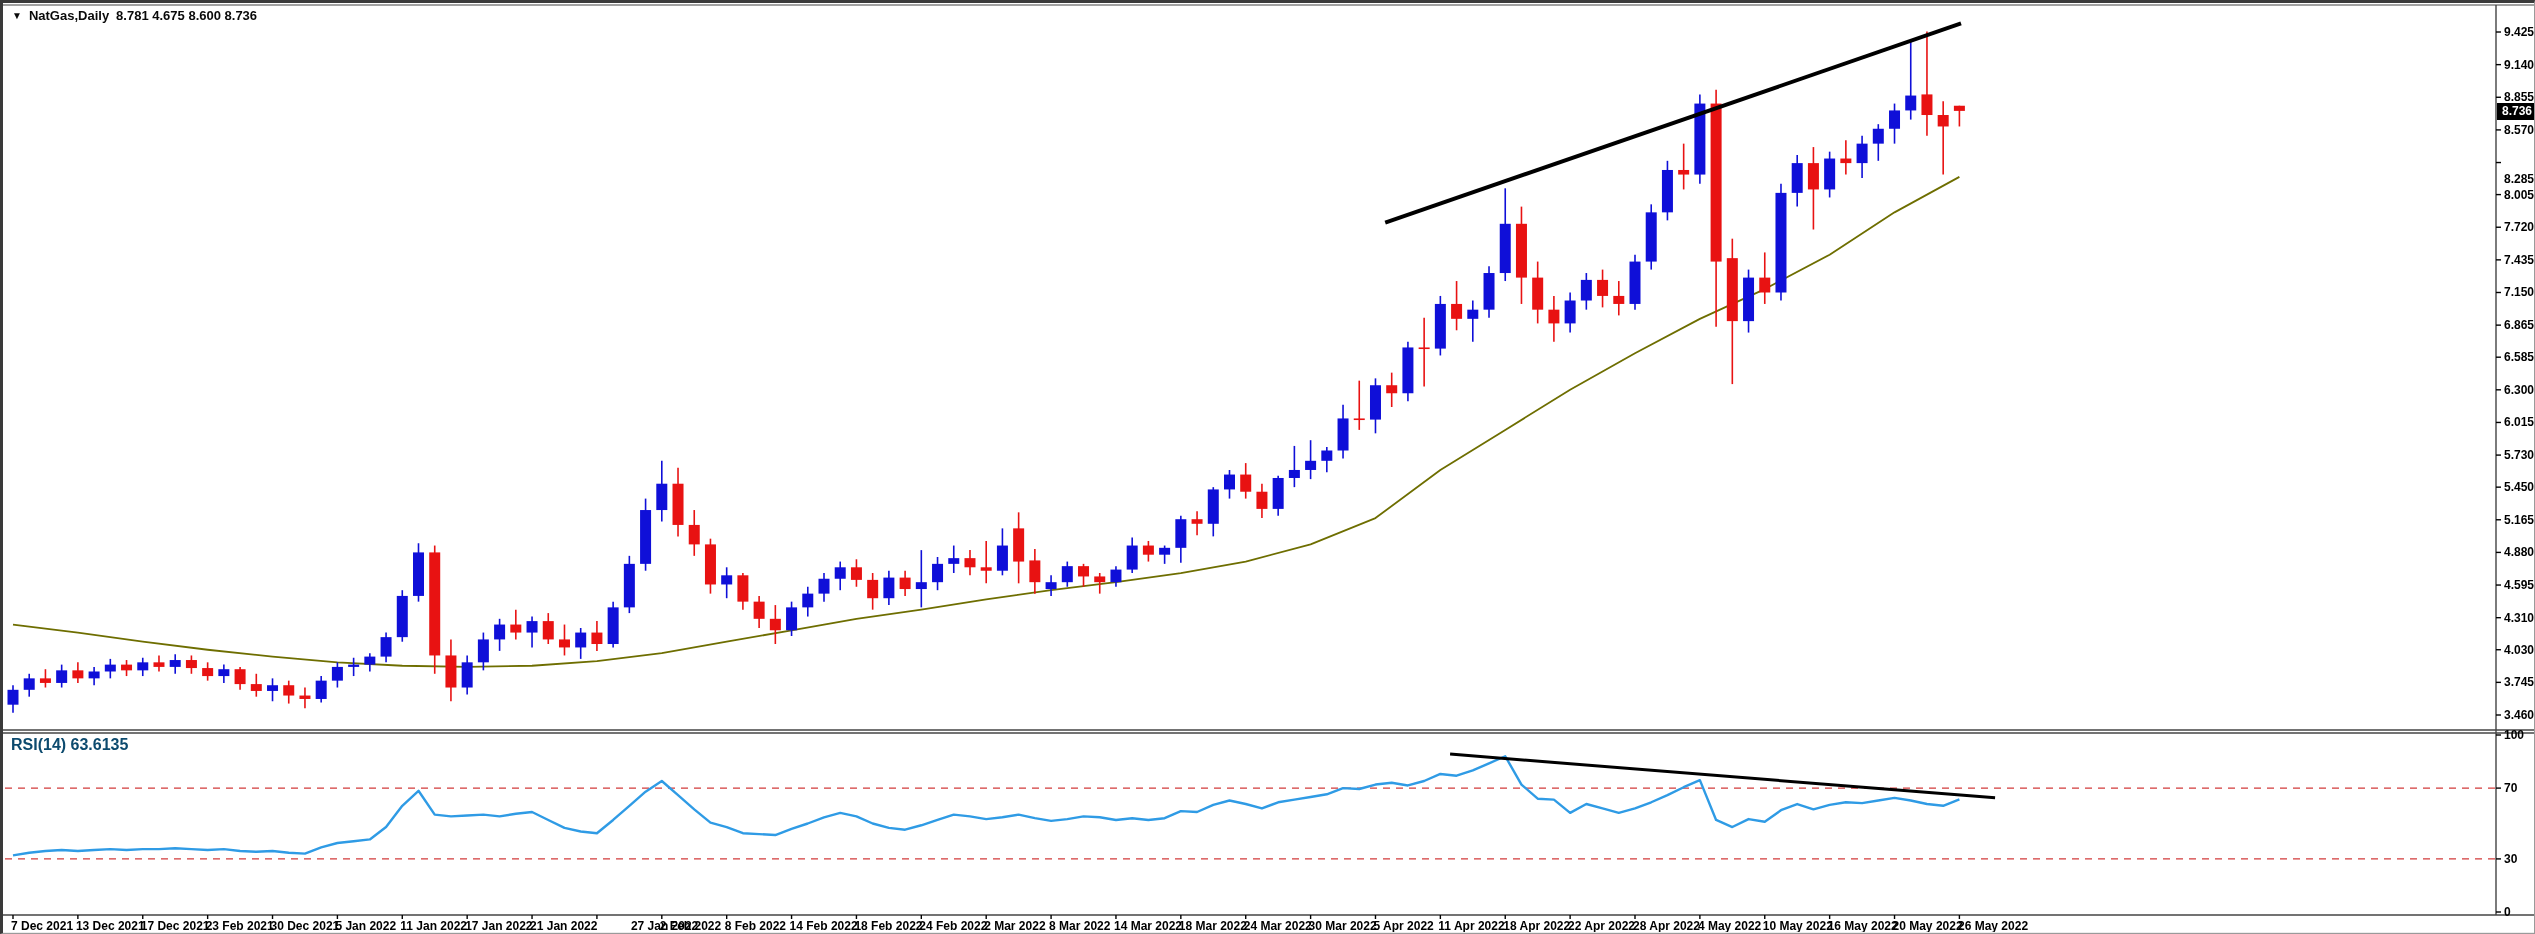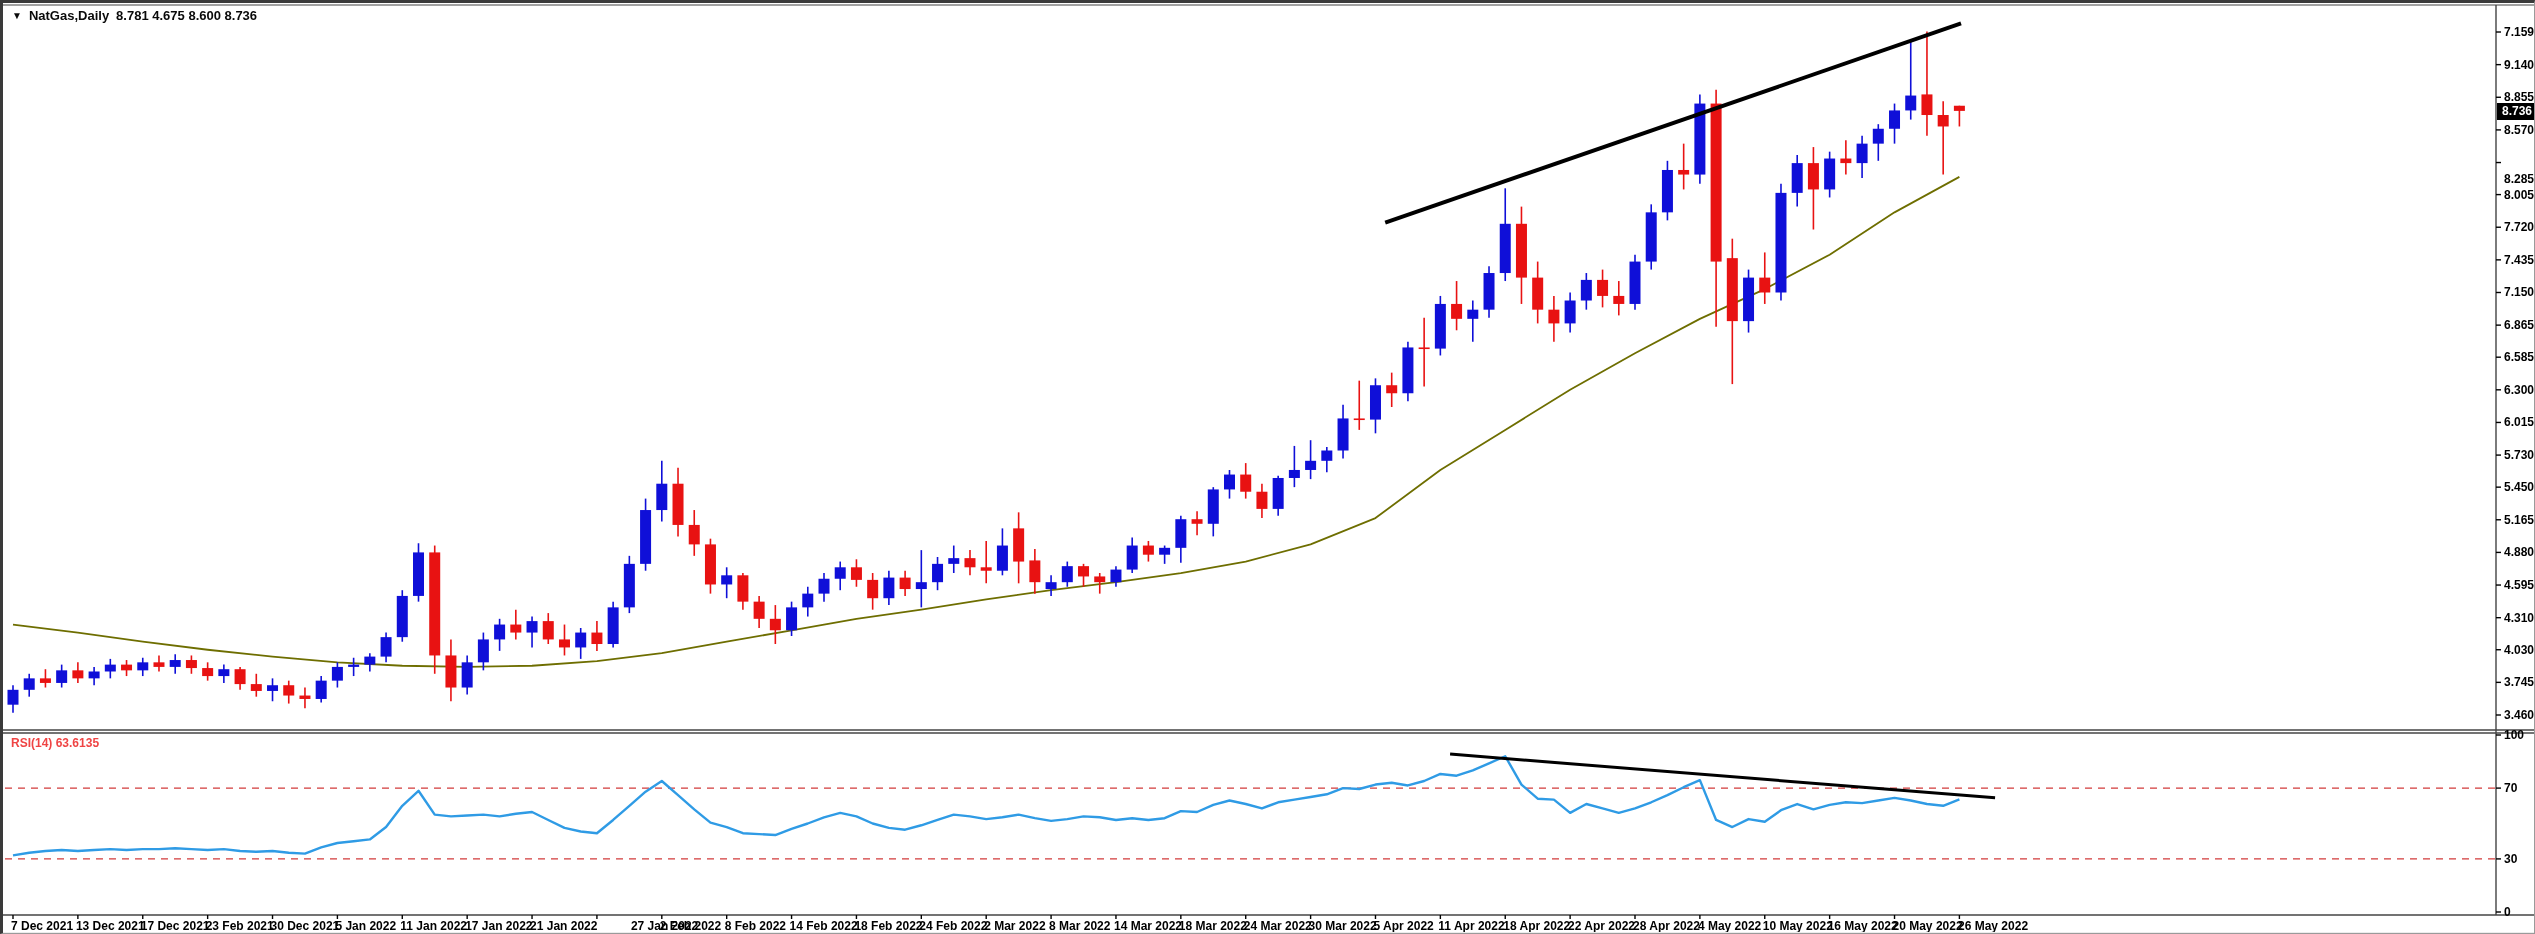--- a/index.html
+++ b/index.html
@@ -9,21 +9,21 @@
     border-top:3px solid #3a3a3a;border-left:3px solid #3a3a3a;
     border-right:1px solid #9a9a9a;border-bottom:1px solid #9a9a9a;
     box-sizing:border-box;
   }
   #chart-svg{position:absolute;left:0;top:0;}
   .axis-label{position:absolute;font-size:12px;font-weight:600;color:#000;white-space:nowrap;line-height:14px;}
   .date-label{position:absolute;font-size:12px;font-weight:600;color:#000;white-space:nowrap;line-height:14px;}
   #title-bar{position:absolute;left:9px;top:5px;display:flex;align-items:center;gap:7px;
     font-size:13px;font-weight:700;color:#0a0a0a;}
   #dropdown-icon{font-size:10px;line-height:13px;cursor:pointer;}
-  #rsi-label{position:absolute;left:8px;top:733px;font-size:12px;font-weight:600;color:#ef4444;}
+  #rsi-label{position:absolute;left:8px;top:733px;font-size:16px;font-weight:600;color:#0c4a6e;}
   #price-badge{position:absolute;left:2494px;width:40px;height:17px;background:#000;color:#fff;
     font-size:12px;font-weight:700;text-align:center;line-height:17px;}
   #bottom-strip{position:absolute;left:0;top:929px;width:2535px;height:5px;background:#ececec;}
 </style>
 </head>
 <body>
 
 <div id="chart-root">
   <svg id="chart-svg" width="2535" height="934">
       <line x1="2" y1="785.1" x2="2493" y2="785.1" stroke="#d23b3b" stroke-width="1.2" stroke-dasharray="7 6"></line>
@@ -342,21 +342,21 @@
     <span id="dropdown-icon">▼</span>
     <span>NatGas,Daily</span>
     <span>8.781 4.675 8.600 8.736</span>
   </div>
 
   <div id="rsi-label">RSI(14) 63.6135</div>
 
   <div id="price-badge" style="top: 99.898px;">8.736</div>
 
   <div id="labels-layer">
-      <div class="axis-label" style="left: 2501px; top: 22.0075px;">7.159</div>
+      <div class="axis-label" style="left: 2501px; top: 22.0075px;">9.425</div>
       <div class="axis-label" style="left: 2501px; top: 54.64px;">9.140</div>
       <div class="axis-label" style="left: 2501px; top: 87.2725px;">8.855</div>
       <div class="axis-label" style="left: 2501px; top: 119.905px;">8.570</div>
       <div class="axis-label" style="left: 2501px; top: 152.537px; margin-top: 16px;">8.285</div>
       <div class="axis-label" style="left: 2501px; top: 184.597px;">8.005</div>
       <div class="axis-label" style="left: 2501px; top: 217.23px;">7.720</div>
       <div class="axis-label" style="left: 2501px; top: 249.863px;">7.435</div>
       <div class="axis-label" style="left: 2501px; top: 282.495px;">7.150</div>
       <div class="axis-label" style="left: 2501px; top: 315.127px;">6.865</div>
       <div class="axis-label" style="left: 2501px; top: 347.188px;">6.585</div>

